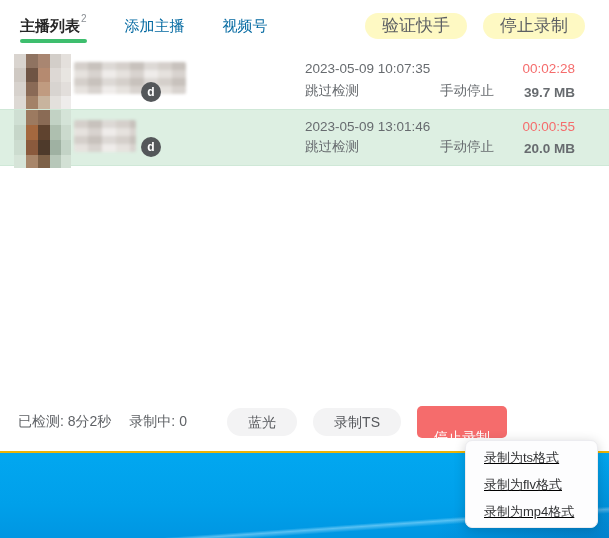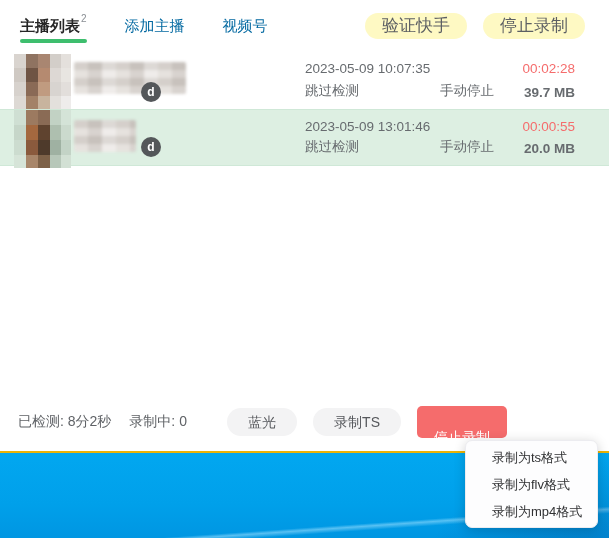--- a/index.html
+++ b/index.html
@@ -54,21 +54,21 @@
   .desktop { position:absolute; left:0; top:453px; width:609px; height:85px; overflow:hidden;
     background:linear-gradient(180deg,#02a7f0 0%,#00a0ea 60%,#0096e2 100%); }
   .desktop .beam { position:absolute; left:-40px; top:40px; width:760px; height:70px;
     background:linear-gradient(180deg,rgba(255,255,255,0) 46%,rgba(160,225,255,.55) 50%,rgba(255,255,255,0) 56%);
     transform:rotate(-4deg); }
   .desktop .corner-shade { position:absolute; right:-60px; bottom:-70px; width:260px; height:160px;
     background:radial-gradient(ellipse at 80% 100%,rgba(8,70,140,.45) 0%,rgba(8,70,140,0) 70%); }
 
   
   .dropdown { position:absolute; left:465px; top:440px; width:133px; height:88px; background:#fdfdfe;
-    border:1px solid #ececf0; border-radius:7px; box-shadow:0 2px 12px rgba(0,0,0,.18); padding:3px 12px; }
+    border:1px solid #ececf0; border-radius:7px; box-shadow:0 2px 12px rgba(0,0,0,.18); padding:3px 4px;text-decoration:underline; }
   .dropdown-item { height:27px; line-height:27px; padding-left:14px; font-size:13px; color:#303133; cursor:pointer; white-space:nowrap; }
 </style>
 </head>
 <body>
 
 <div class="screen">
 
   <div class="app-window">
 
     <div class="tabbar">

